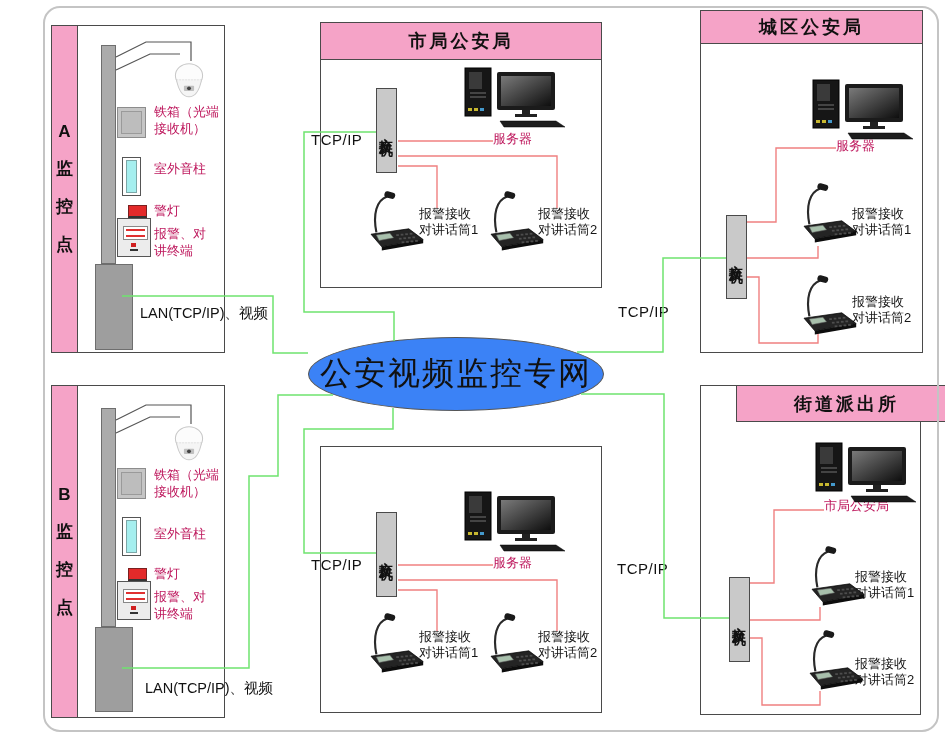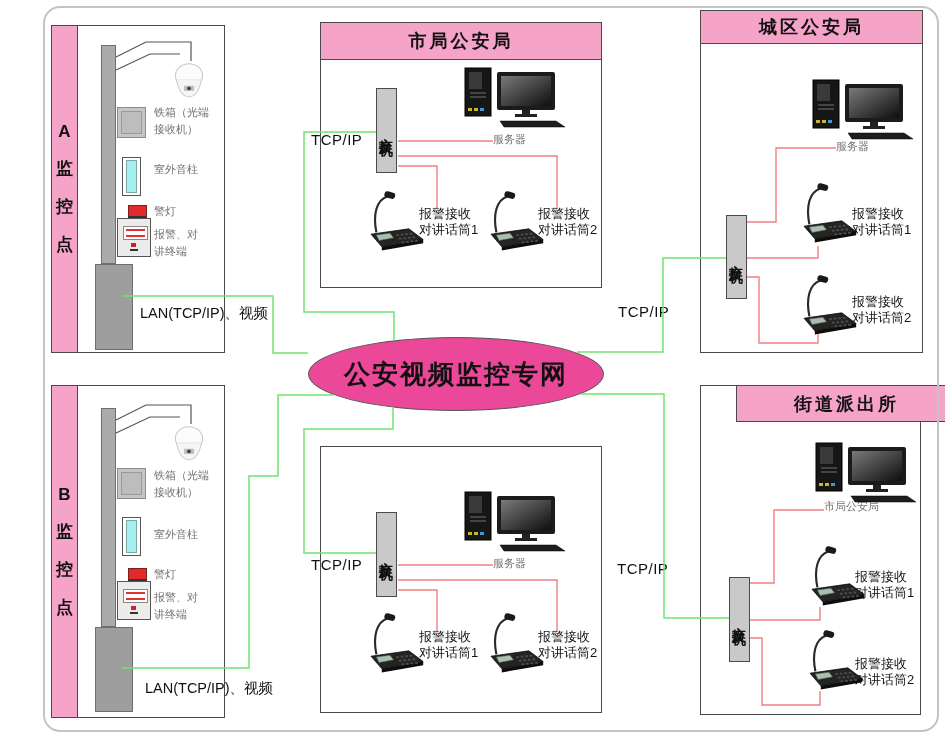--- a/index.html
+++ b/index.html
@@ -7,40 +7,40 @@
          font-family:"Liberation Sans","DejaVu Sans",sans-serif;color:#111;}
   .box{position:absolute;background:#fff;border:1.5px solid #4a4a4a;box-sizing:border-box;z-index:1;}
   .hdr{position:absolute;background:#F5A3C7;border:1.5px solid #4a4a4a;box-sizing:border-box;z-index:2;
        display:flex;align-items:center;justify-content:center;font-size:18px;font-weight:bold;letter-spacing:3px;}
   .pinkbar{position:absolute;background:#F5A3C7;border:1.2px solid #4a4a4a;box-sizing:border-box;z-index:2;
        display:flex;flex-direction:column;align-items:center;justify-content:center;gap:15px;
        font-size:17px;font-weight:bold;}
   .switch{position:absolute;background:#C9C9C9;border:1.3px solid #4a4a4a;box-sizing:border-box;z-index:3;
        display:flex;align-items:center;justify-content:center;
        writing-mode:vertical-lr;text-orientation:upright;font-size:14px;font-weight:bold;letter-spacing:3px;}
-  .lbl{position:absolute;font-size:11px;line-height:16px;white-space:nowrap;z-index:4;color:#737373;}
+  .lbl{position:absolute;font-size:13px;line-height:16px;white-space:nowrap;z-index:4;color:#be185d;}
   .lbl2{position:absolute;font-size:13px;line-height:16px;white-space:nowrap;z-index:4;color:#151515;}
   .tcp{position:absolute;font-size:15px;z-index:4;color:#111;letter-spacing:0.5px;}
   .lan{position:absolute;font-size:14.5px;z-index:4;color:#111;}
   .pole{position:absolute;background:#ABABAB;border:1px solid #6e6e6e;box-sizing:border-box;z-index:2;}
   .polebase{position:absolute;background:#9E9E9E;border:1px solid #6e6e6e;box-sizing:border-box;z-index:2;}
   .ironbox{position:absolute;background:#C5C5C5;border:1.2px solid #8c8c8c;box-sizing:border-box;z-index:3;}
   .ironbox .inner{position:absolute;left:3px;top:3px;right:3px;bottom:3px;background:#BDBDBD;border:1px solid #9a9a9a;}
   .spk{position:absolute;background:#fff;border:1.2px solid #555;box-sizing:border-box;z-index:3;}
   .spk .inner{position:absolute;left:3px;top:2px;right:3px;bottom:2px;background:#A5EFEF;border:1px solid #7da8a8;}
   .alight{position:absolute;background:#E32A2A;border:1px solid #7a2020;border-bottom:2px solid #333;box-sizing:border-box;z-index:3;}
   .term{position:absolute;background:#ECECEC;border:1.2px solid #555;box-sizing:border-box;z-index:3;}
   .term .disp{position:absolute;left:5px;top:7px;width:23px;height:12px;background:#fff;border:1px solid #888;}
   .term .disp .bar1,.term .disp .bar2{position:absolute;left:2px;right:2px;height:2px;background:#E03030;}
   .term .disp .bar1{top:2px;} .term .disp .bar2{bottom:2px;}
   .term .btn{position:absolute;left:13px;top:24px;width:5px;height:4px;background:#D02020;}
   .term .btnline{position:absolute;left:12px;top:30px;width:8px;height:2px;background:#333;}
-  .cloud{position:absolute;left:308px;top:337px;width:296px;height:74px;background:#ec4899;border:1.6px solid #555;
+  .cloud{position:absolute;left:308px;top:337px;width:296px;height:74px;background:#3b82f6;border:1.6px solid #555;
        border-radius:50%;box-sizing:border-box;display:flex;align-items:center;justify-content:center;
-       font-size:26px;font-weight:bold;letter-spacing:2px;z-index:2;}
+       font-size:32px;font-weight:normal;letter-spacing:2px;z-index:2;}
   #overlay{position:absolute;left:0;top:0;z-index:10;pointer-events:none;}
 </style>
 </head>
 <body>
 
 <div id="stage">
 
   <div class="box" style="left:51px;top:25px;width:174px;height:328px;"></div>
   <div class="pinkbar" style="left:51px;top:25px;width:27px;height:328px;">
     <span>A</span>

